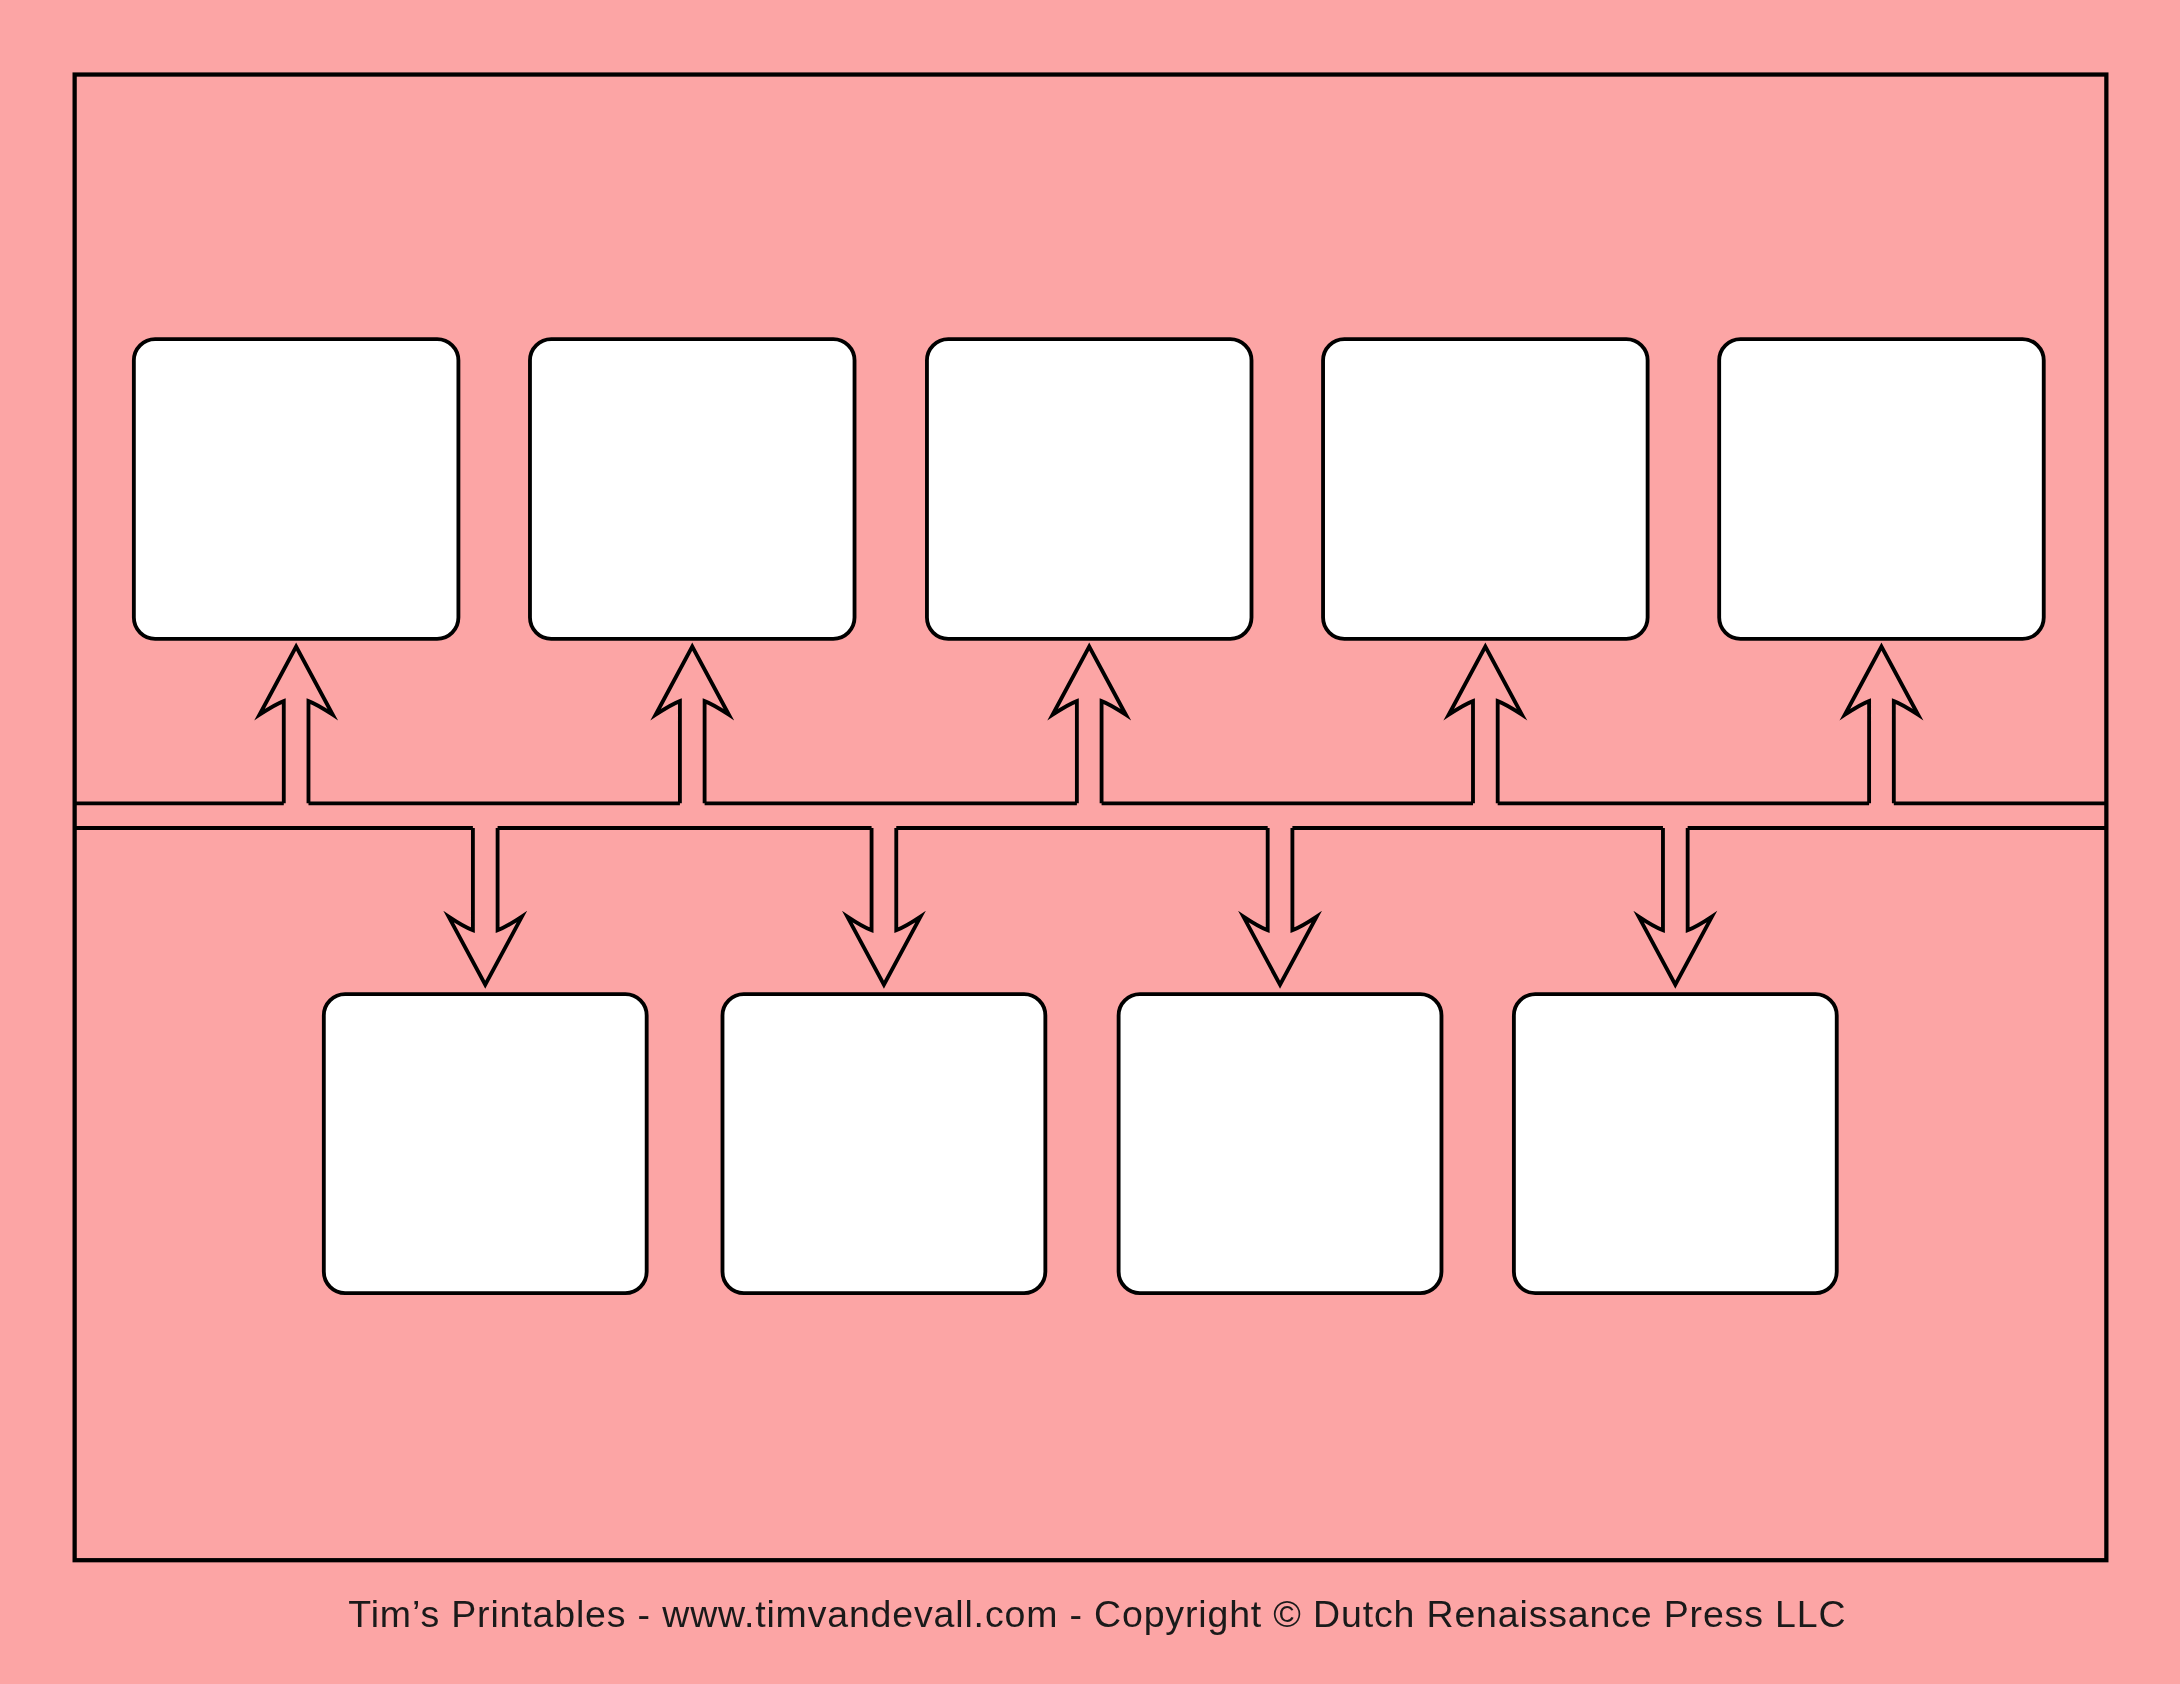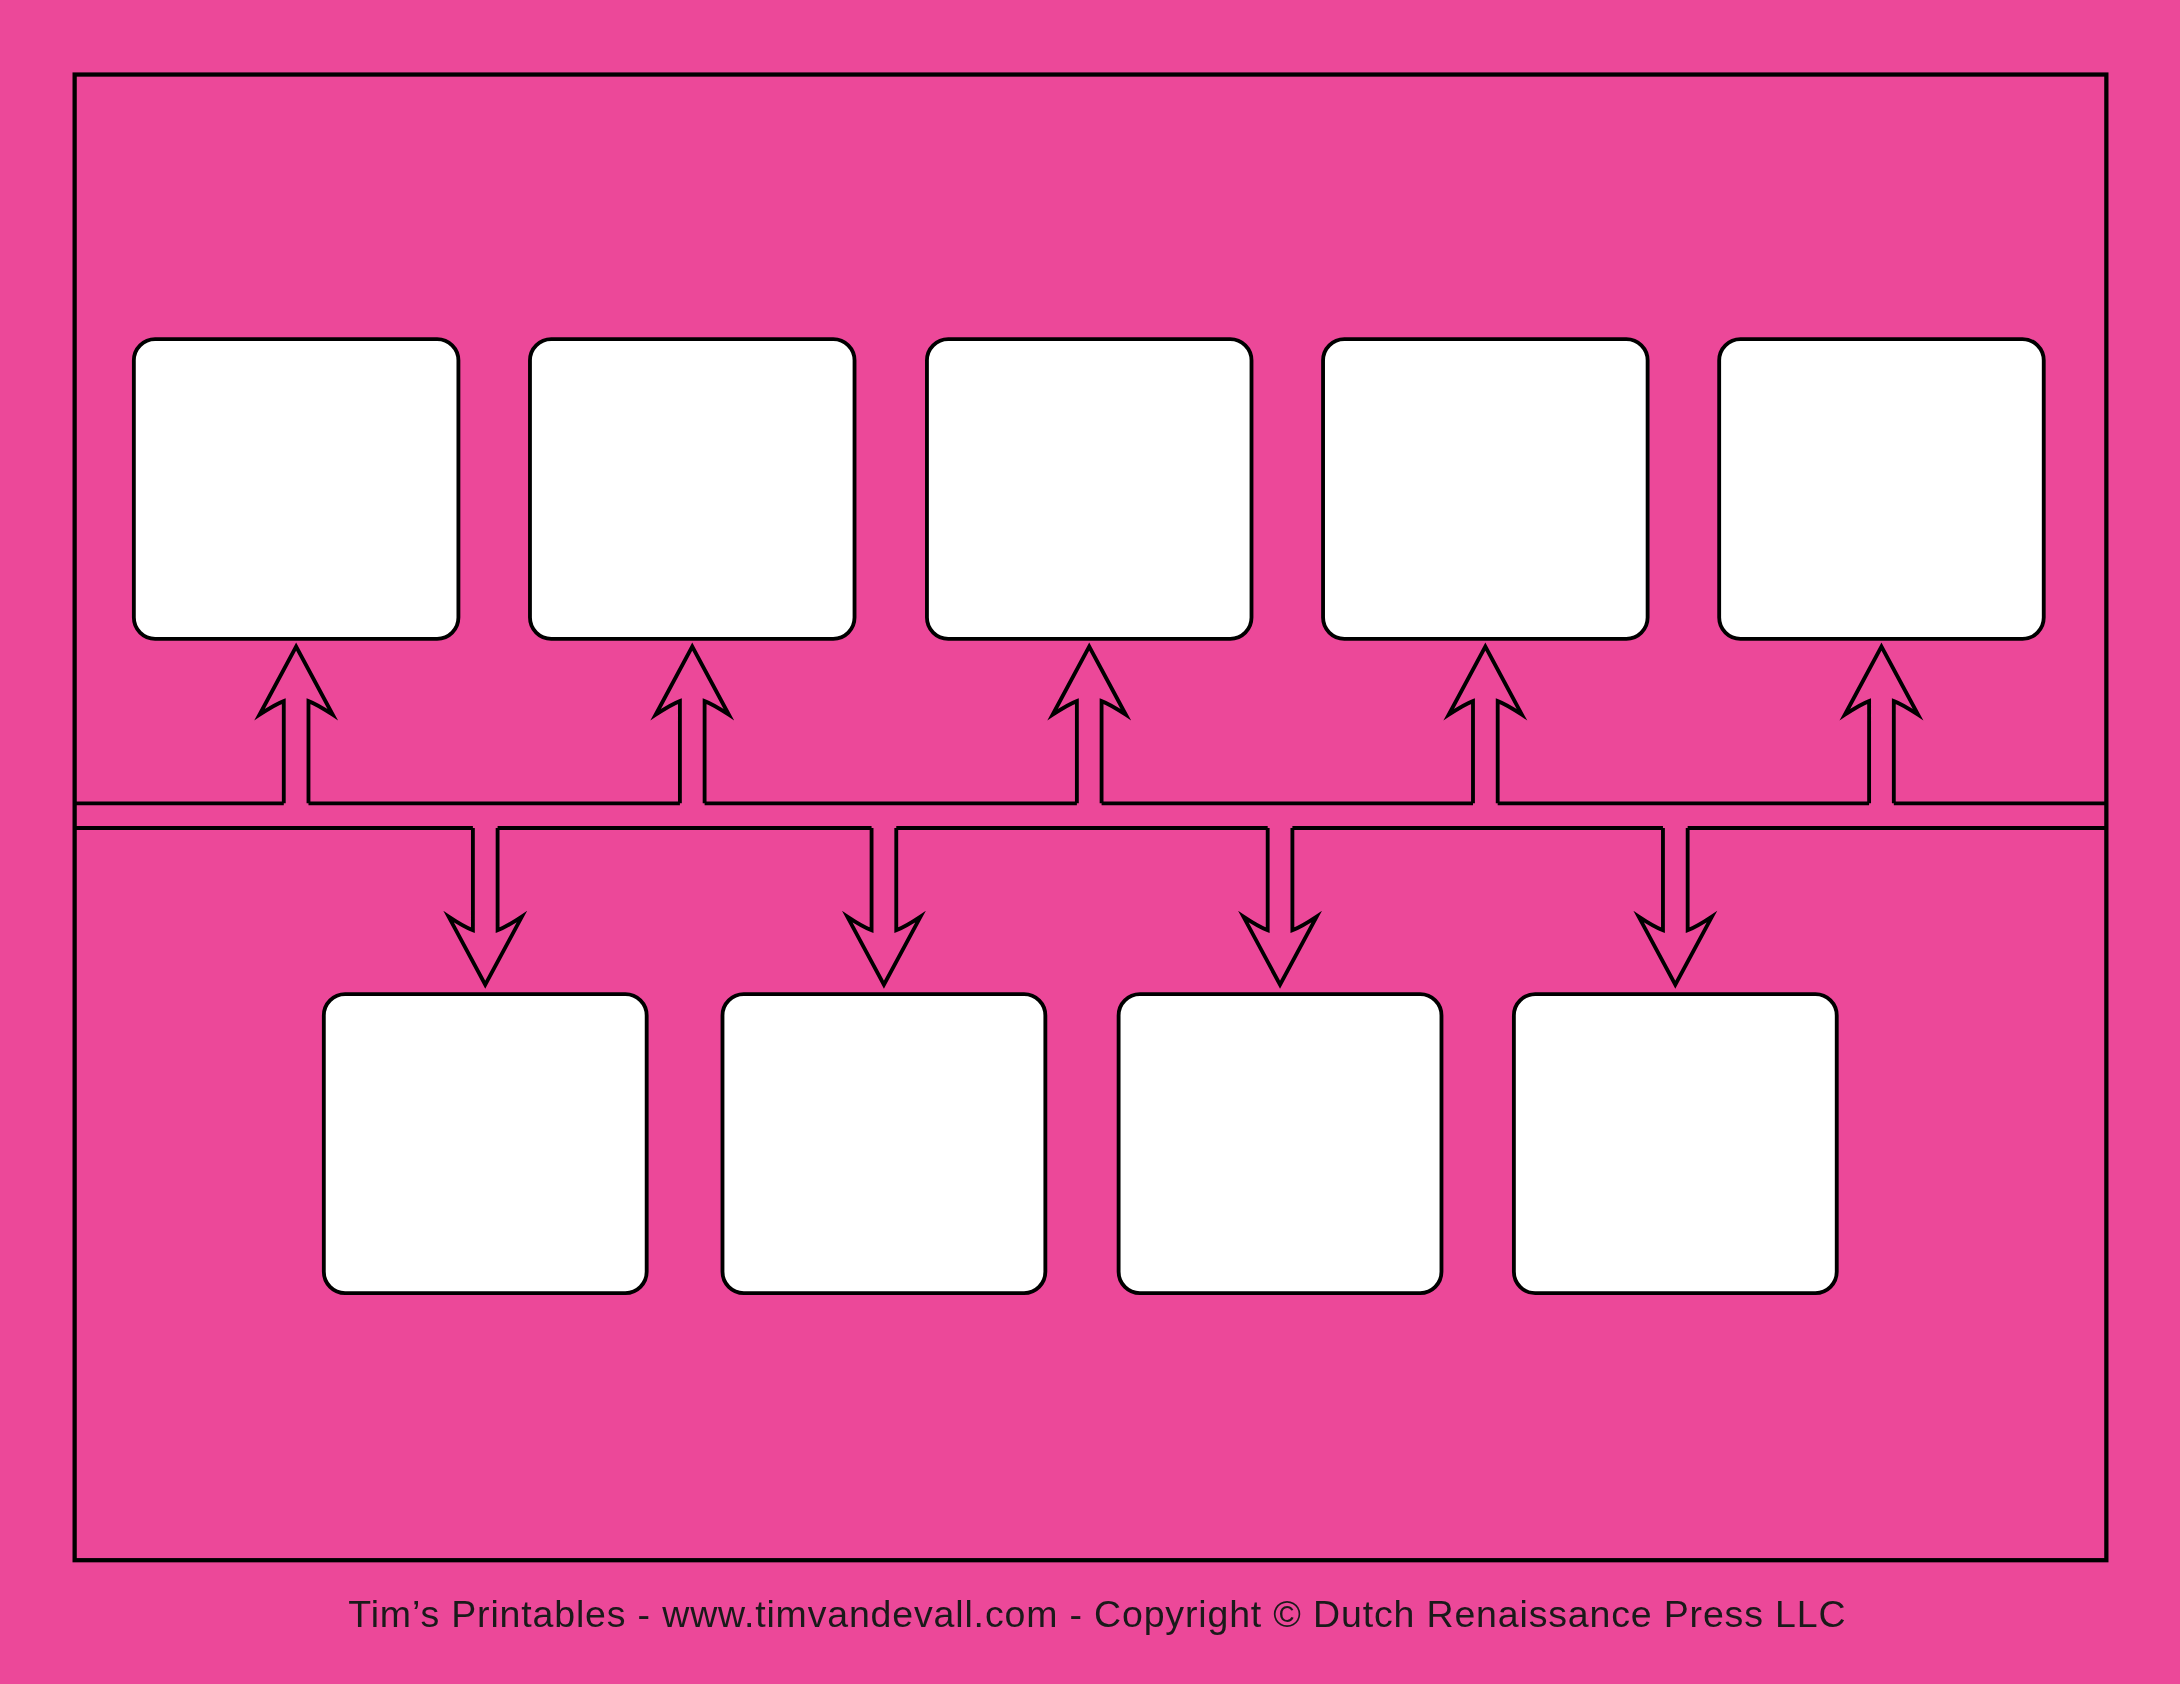--- a/index.html
+++ b/index.html
@@ -4,21 +4,21 @@
 <style>
   html, body {
     margin: 0;
     padding: 0;
     background: #ffffff;
   }
   .page {
     position: relative;
     width: 2181px;
     height: 1685px;
-    background: #ec4899;
+    background: #fca5a5;
     font-family: "Liberation Sans", sans-serif;
   }
   .page svg {
     position: absolute;
     inset: 0;
     width: 100%;
     height: 100%;
     display: block;
   }
   .footer-text {

